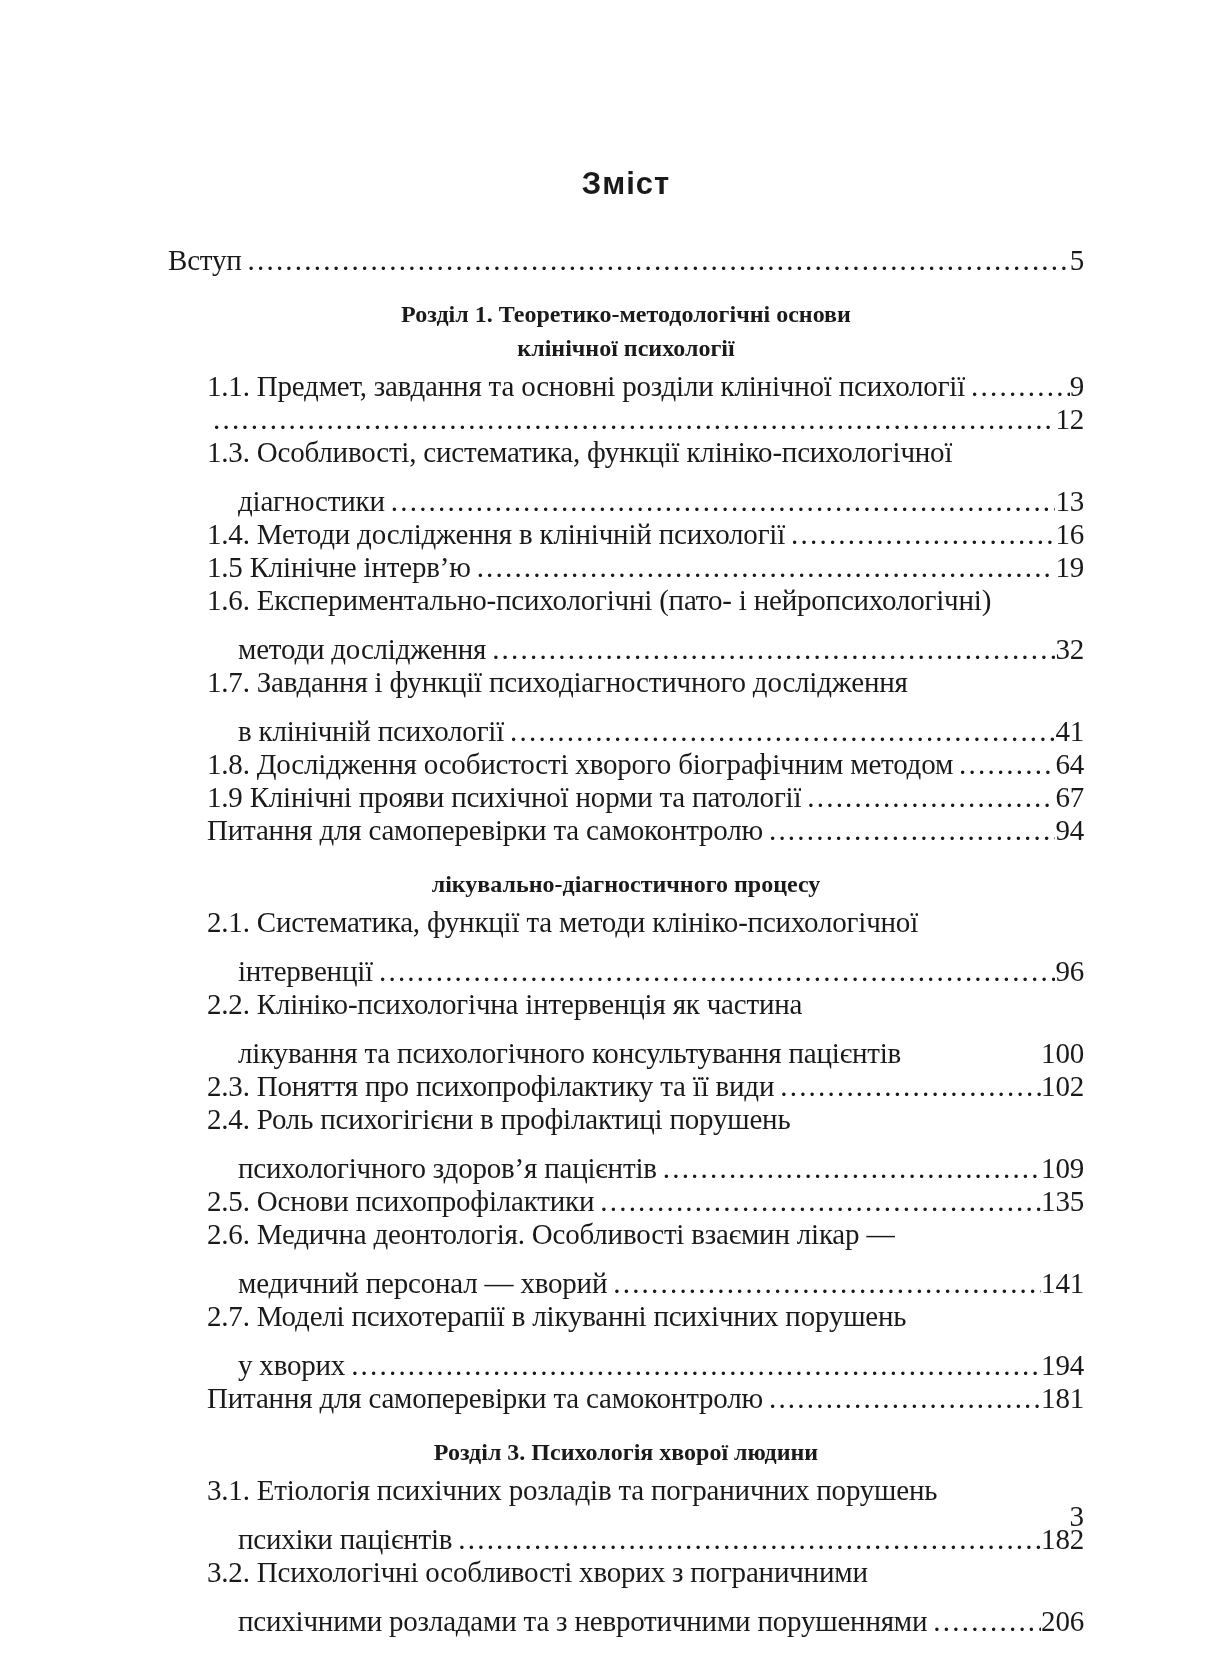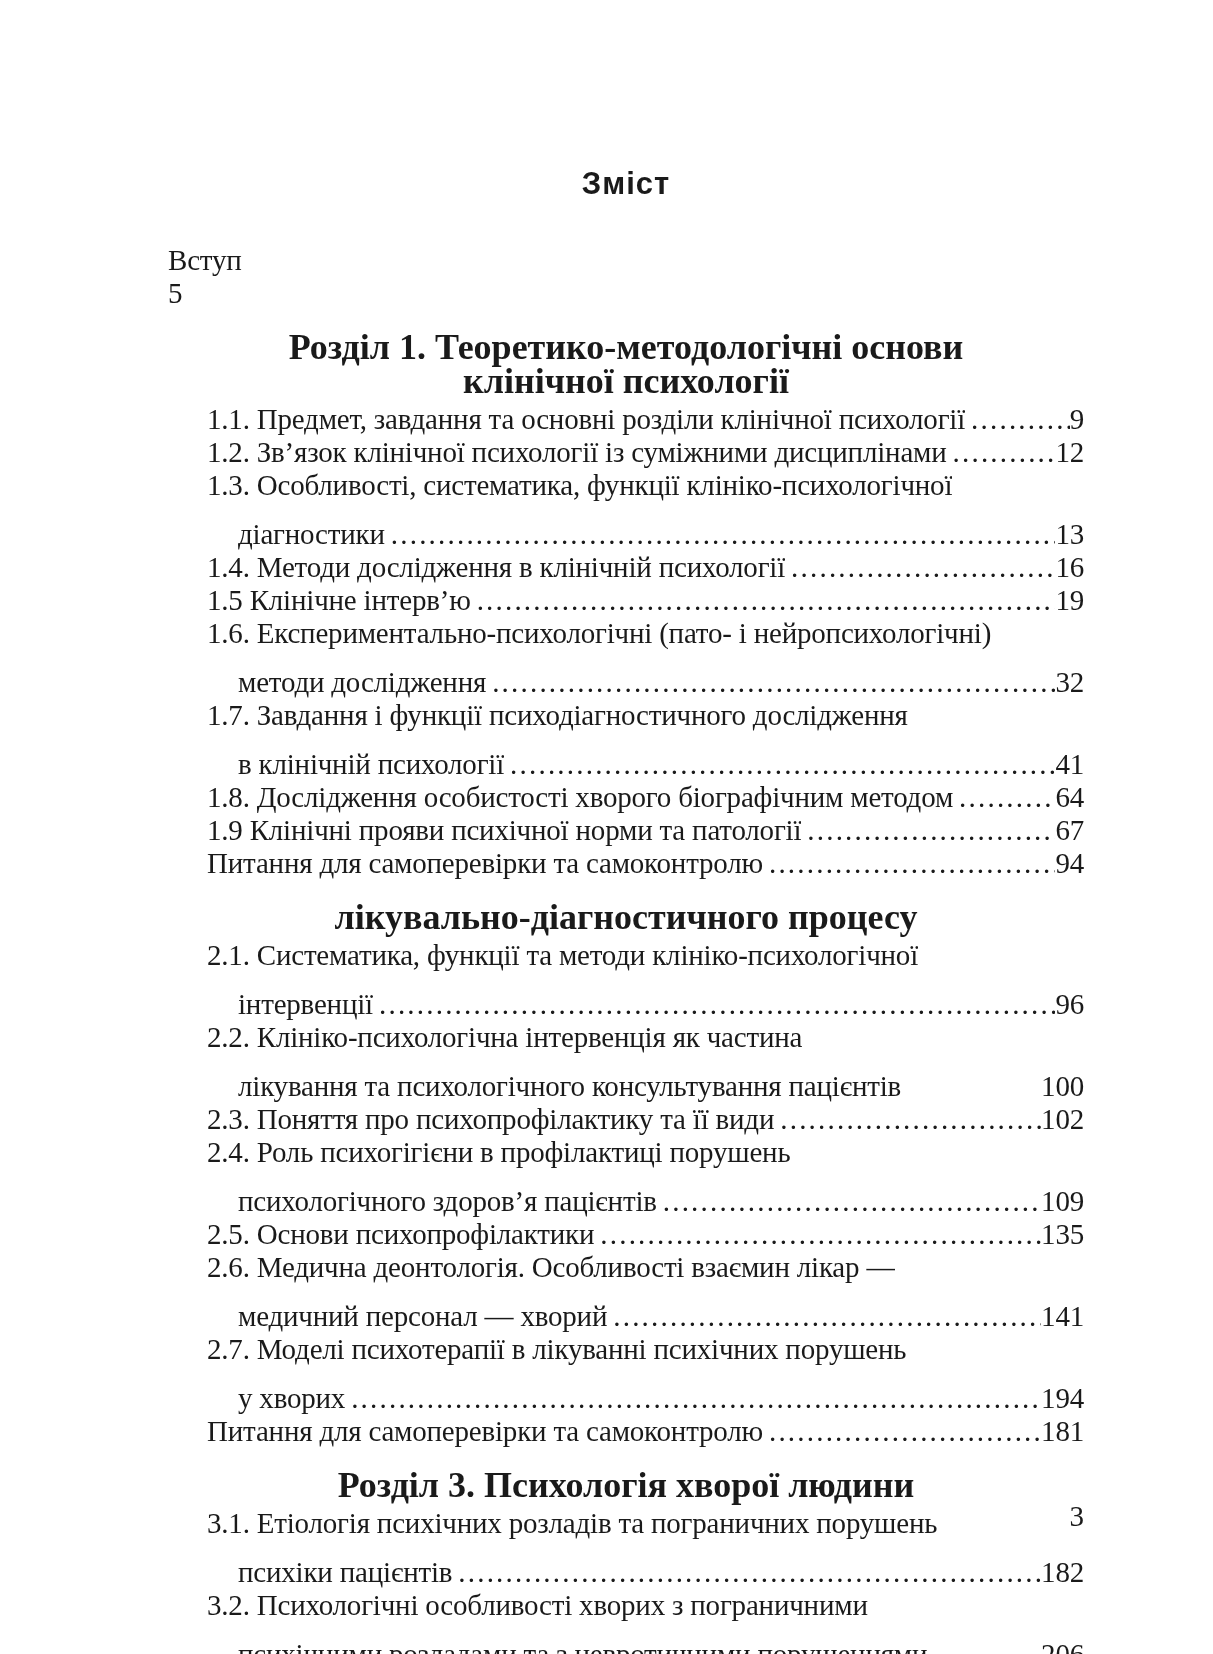--- a/index.html
+++ b/index.html
@@ -32,21 +32,21 @@
     line-height: 38px;
     letter-spacing: 1px;
   }
   .row {
     display: flex;
     align-items: baseline;
     font-size: 29px;
     line-height: 33px;
     letter-spacing: -0.2px;
   }
-  .row.ind-0 { padding-left: 0; flex-direction: column; }
+  .row.ind-0 { padding-left: 0; }
   .row.ind-1 { padding-left: 39px; align-items: center; }
   .row.ind-2 { padding-left: 70px; margin-top: 16px; }
   .row .t {
     white-space: nowrap;
     flex: 0 1 auto;
     overflow: hidden;
   }
   .row .dots {
     flex: 1 1 0;
     min-width: 0;
@@ -56,21 +56,21 @@
     padding: 0 3px 0 6px;
   }
   .row .pg {
     flex: 0 0 auto;
     white-space: nowrap;
   }
   .heading {
     margin: 20px 0 5px 0;
     text-align: center;
     font-weight: bold;
-    font-size: 36px;
+    font-size: 24px;
     line-height: 34px;
   }
   .folio {
     position: absolute;
     top: 1500px;
     right: 129px;
     font-size: 29px;
     line-height: 33px;
   }
 </style>
@@ -89,21 +89,20 @@
         <div class="heading">
           <div class="hline">Розділ 1. Теоретико-методологічні основи</div>
           <div class="hline">клінічної психології</div>
         </div>
         <div class="row ind-1">
           <span class="t">1.1. Предмет, завдання та основні розділи клінічної психології</span>
           <span class="dots">....................................................................................................................................................................................</span>
           <span class="pg">9</span>
         </div>
         <div class="row ind-1">
-          <span class="t">1.2. Зв’язок клінічної психології із суміжними дисциплінами</span>
           <span class="dots">....................................................................................................................................................................................</span>
           <span class="pg">12</span>
         </div>
         <div class="row ind-1">
           <span class="t">1.3. Особливості, систематика, функції клініко-психологічної</span>
         </div>
         <div class="row ind-2">
           <span class="t">діагностики</span>
           <span class="dots">....................................................................................................................................................................................</span>
           <span class="pg">13</span>

